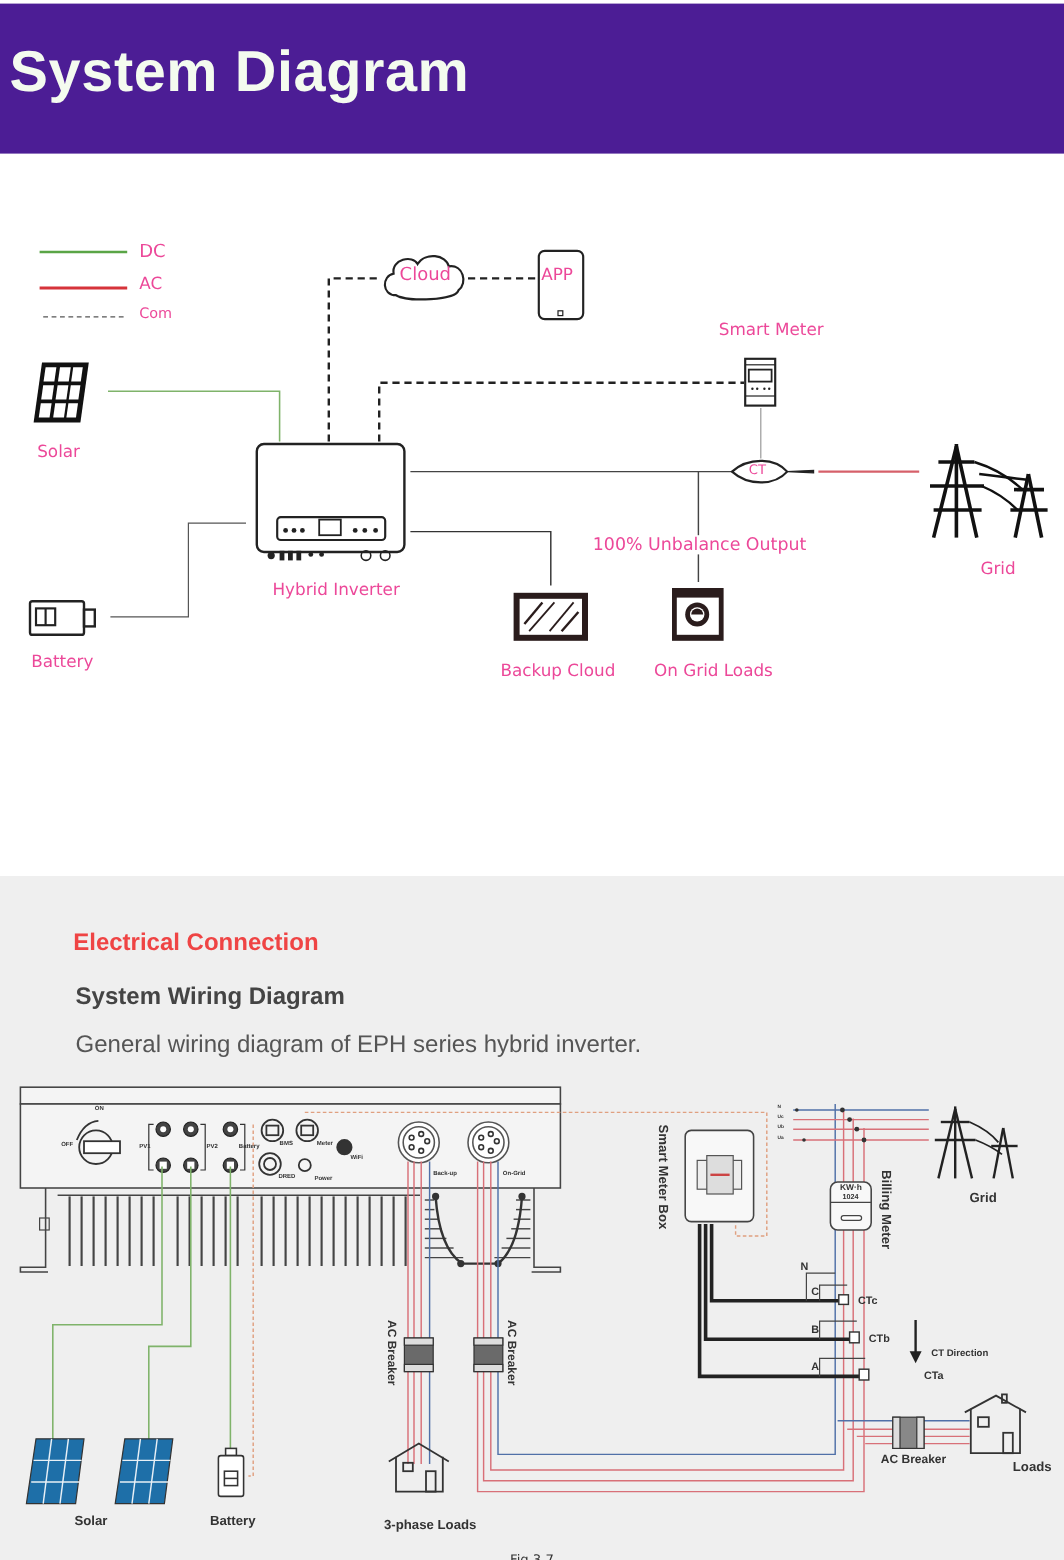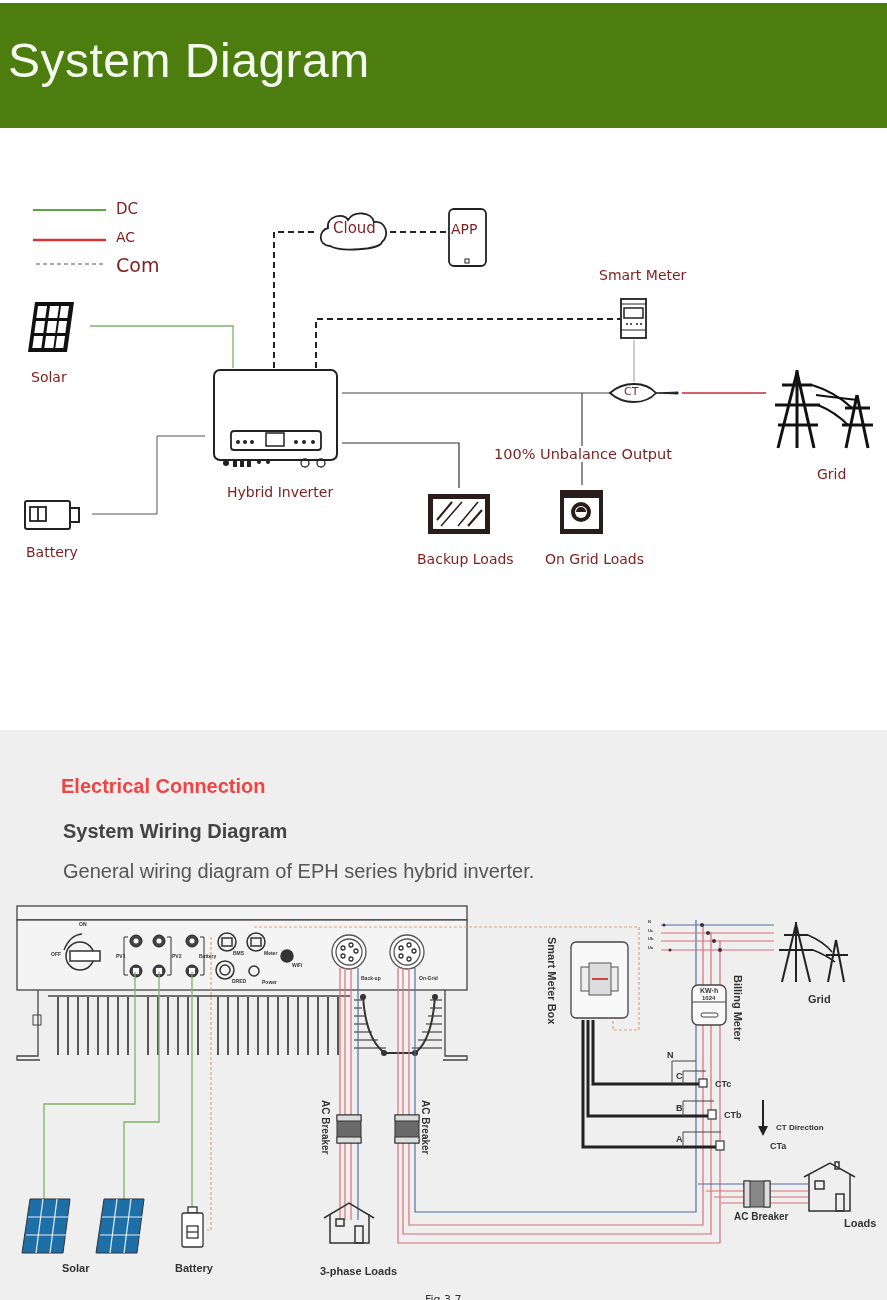--- a/index.html
+++ b/index.html
@@ -1,22 +1,22 @@
 <!DOCTYPE html>
 <html><head>
 <meta charset="utf-8">
 <style>
   html, body { margin: 0; padding: 0; }
   body { width: 887px; height: 1300px; position: relative; background: #ffffff; overflow: hidden; font-family: "DejaVu Sans", sans-serif; }
-  .banner { position: absolute; left: 0; top: 3px; width: 887px; height: 148px; background: #4d7c0f; }
+  .banner { position: absolute; left: 0; top: 3px; width: 887px; height: 148px; background: #4c1d95; font-weight: bold; }
   .banner-title { position: absolute; left: 8px; top: 30px; font-family: "Liberation Sans", sans-serif; font-size: 48px; color: #f4fbef; letter-spacing: 0.5px; }
   .top-section { position: absolute; left: 0; top: 128px; width: 887px; height: 602px; background: #ffffff; }
   .bottom-section { position: absolute; left: 0; top: 730px; width: 887px; height: 570px; background: #efefef; }
   svg { position: absolute; left: 0; top: 0; }
-  .lbl { position: absolute; font-family: "DejaVu Sans", sans-serif; color: #7f1d1d; white-space: nowrap; }
+  .lbl { position: absolute; font-family: "DejaVu Sans", sans-serif; color: #ec4899; white-space: nowrap; }
   .h-elec { position: absolute; left: 61px; top: 775px; font-family: "Liberation Sans", sans-serif; font-weight: bold; font-size: 20px; color: #ef4444; }
   .h-wiring { position: absolute; left: 63px; top: 820px; font-family: "Liberation Sans", sans-serif; font-weight: bold; font-size: 20px; color: #444; }
   .p-desc { position: absolute; left: 63px; top: 860px; font-family: "Liberation Sans", sans-serif; font-size: 20px; color: #555; }
   .small-b { font-family: "Liberation Sans", sans-serif; font-weight: bold; color: #333; }
   .vert { writing-mode: vertical-rl; }
 </style>
 </head>
 <body>
 
 <div class="banner">
@@ -145,31 +145,31 @@
     <line x1="845" y1="408" x2="870" y2="408"></line>
     <line x1="842" y1="425" x2="873" y2="425"></line>
     <path d="M812,385 Q835,392 852,408" stroke-width="2"></path>
     <path d="M818,405 Q835,412 848,425" stroke-width="2"></path>
     <path d="M816,395 Q840,398 858,400" stroke-width="2"></path>
   </g>
 </svg>
 
 <div class="lbl" style="left:116px;top:200px;font-size:15px;">DC</div>
 <div class="lbl" style="left:116px;top:229px;font-size:14px;">AC</div>
-<div class="lbl" style="left:116px;top:254px;font-size:19px;">Com</div>
+<div class="lbl" style="left:116px;top:254px;font-size:12px;">Com</div>
 <div class="lbl" style="left:31px;top:369px;font-size:14px;">Solar</div>
 <div class="lbl" style="left:26px;top:544px;font-size:14px;">Battery</div>
 <div class="lbl" style="left:227px;top:484px;font-size:14px;">Hybrid Inverter</div>
 <div class="lbl" style="left:333px;top:219px;font-size:15px;">Cloud</div>
 <div class="lbl" style="left:451px;top:221px;font-size:14px;">APP</div>
 <div class="lbl" style="left:599px;top:267px;font-size:14px;">Smart Meter</div>
 <div class="lbl" style="left:624px;top:385px;font-size:11px;">CT</div>
 <div class="lbl" style="left:817px;top:466px;font-size:14px;">Grid</div>
 <div class="lbl" style="left:494px;top:446px;font-size:14.5px;background:#fff;">100% Unbalance Output</div>
-<div class="lbl" style="left:417px;top:551px;font-size:14px;">Backup Loads</div>
+<div class="lbl" style="left:417px;top:551px;font-size:14px;">Backup Cloud</div>
 <div class="lbl" style="left:545px;top:551px;font-size:14px;text-align:center;">On Grid Loads</div>
 
 <div class="h-elec">Electrical Connection</div>
 <div class="h-wiring">System Wiring Diagram</div>
 <div class="p-desc">General wiring diagram of EPH series hybrid inverter.</div>
 
 <svg width="887" height="1300" viewBox="0 0 887 1300">
 
   <g>
     <rect x="17" y="906" width="450" height="14" fill="#f4f4f4" stroke="#444" stroke-width="1.3"></rect>

